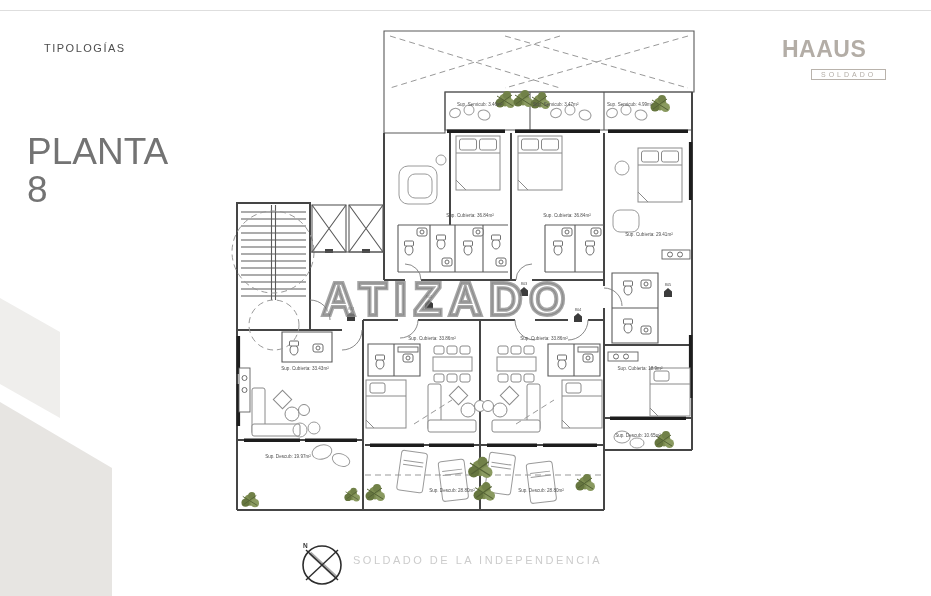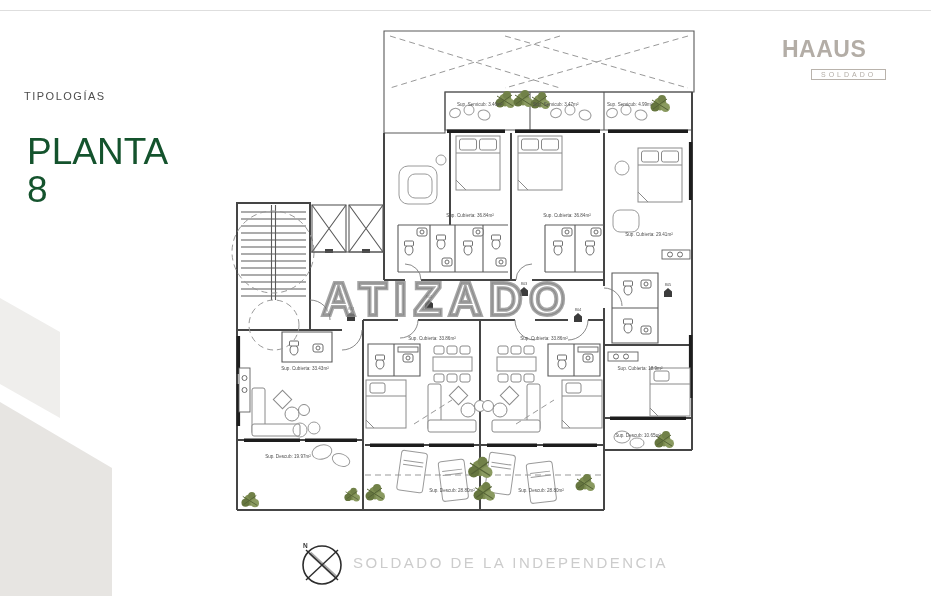--- a/index.html
+++ b/index.html
@@ -1,27 +1,27 @@
 <!DOCTYPE html>
 <html><head>
 <meta charset="utf-8">
 <style>
   html,body{margin:0;padding:0;background:#ffffff;}
   #stage{position:relative;width:931px;height:596px;background:#ffffff;overflow:hidden;
          font-family:"Liberation Sans", sans-serif;}
   .abs{position:absolute;}
   #toprule{top:10px;left:0;width:931px;height:1px;background:#dedede;}
-  #eyebrow{top:42px;left:24px;font-size:11px;letter-spacing:1.5px;color:#4d4d4d;margin-top:48px;}
-  #plan-title{top:133px;left:27px;font-size:37px;line-height:1.02;color:#14532d;font-weight:400;}
+  #eyebrow{top:42px;left:44px;font-size:11px;letter-spacing:1.5px;color:#4d4d4d;}
+  #plan-title{top:133px;left:27px;font-size:37px;line-height:1.02;color:#737373;font-weight:400;}
   #plan-sub{top:201px;left:28px;font-size:20px;color:#b9b9b9;letter-spacing:.5px;}
   #brand{top:36px;left:782px;width:120px;text-align:left;}
   #brand .logo{font-size:23px;font-weight:bold;letter-spacing:.5px;color:#b3ada6;}
   #brand .badge{display:inline-block;margin-left:29px;margin-top:2px;border:1px solid #b9b3ac;
                 padding:1px 9px;font-size:7px;letter-spacing:3px;color:#b3ada6;}
-  #street{top:554px;left:353px;font-size:15px;letter-spacing:2.5px;color:#cccccc;}
+  #street{top:554px;left:353px;font-size:11px;letter-spacing:2.5px;color:#cccccc;}
   svg text{font-family:"Liberation Sans", sans-serif;}
   .thinw{stroke:#5a5a5a;stroke-width:1.1;fill:none;}
   .wall{stroke:#454545;stroke-width:2;fill:none;}
   .win{stroke:#1d1d1d;stroke-width:3.4;fill:none;}
   .furn{stroke:#8a8a8a;stroke-width:1;fill:#ffffff;}
   .furn2{stroke:#9a9a9a;stroke-width:1;fill:none;}
   .fix{stroke:#5f5f5f;stroke-width:.9;fill:#ffffff;}
   .dash{stroke:#999999;stroke-width:1;fill:none;stroke-dasharray:6 4;}
   .arc{stroke:#7d7d7d;stroke-width:.9;fill:none;}
   .lbl{font-size:4.6px;fill:#4f4f4f;}

